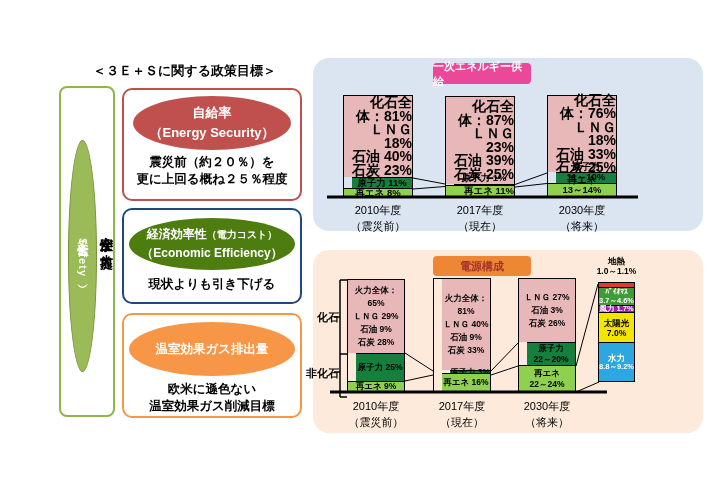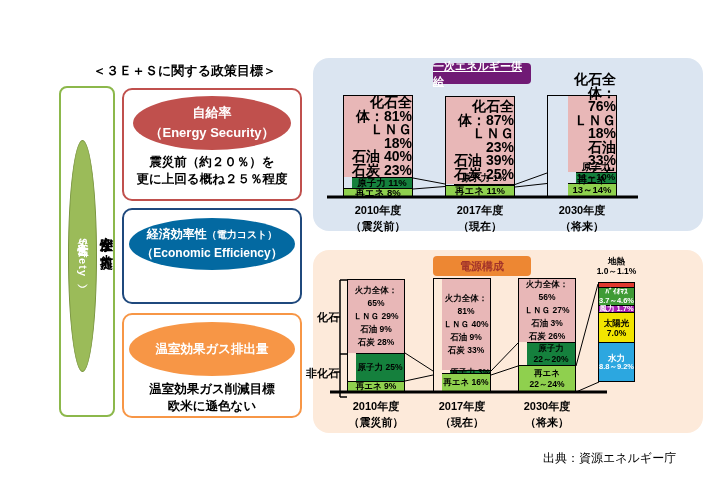--- a/index.html
+++ b/index.html
@@ -24,32 +24,32 @@
 
   .goal-box{position:absolute;left:122px;width:180px;background:#fff;border-radius:10px;box-sizing:border-box;}
   .goal-ellipse{position:absolute;left:50%;transform:translateX(-50%);border-radius:50%;
                 display:flex;flex-direction:column;align-items:center;justify-content:center;
                 color:#fff;font-weight:bold;text-align:center;}
   .goal-desc{position:absolute;left:0;width:100%;text-align:center;font-weight:bold;
              font-size:12.5px;line-height:17px;}
   .box-security{top:88px;height:113px;border:2px solid #c0504d;}
   .ell-security{top:6px;width:158px;height:54px;background:#c0504d;font-size:13px;line-height:20px;}
   .box-efficiency{top:208px;height:96px;border:2px solid #1f497d;}
-  .ell-efficiency{top:8px;width:166px;height:52px;background:#0369a1;font-size:12px;line-height:19px;}
+  .ell-efficiency{top:8px;width:166px;height:52px;background:#4d7c0f;font-size:12px;line-height:19px;}
   .ell-efficiency .suffix{font-size:10px;}
   .box-environment{top:313px;height:105px;border:2px solid #f79646;}
   .ell-environment{top:7px;width:166px;height:54px;background:#f79646;font-size:12.5px;line-height:20px;}
 
   
   .panel{position:absolute;left:313px;width:390px;border-radius:16px;}
   .panel-supply{top:58px;height:173px;background:#dbe5f1;}
   .panel-power{top:250px;height:183px;background:#fdeada;}
   .badge{position:absolute;left:433px;width:98px;border-radius:4px;display:flex;align-items:center;
          justify-content:center;font-weight:bold;font-size:11px;}
-  .badge-supply{top:63px;height:21px;background:#701a75;color:#fff;text-decoration:underline;}
+  .badge-supply{top:63px;height:21px;background:#ec4899;color:#fff;}
   .badge-power{top:256px;height:20px;background:#ed8733;color:#a3342a;}
 
   
   .bar{position:absolute;display:flex;flex-direction:column;box-sizing:border-box;
        border:1px solid #000;}
   .tbar{bottom:283px;width:70px;}
   .bbar{bottom:88px;width:58px;}
   .seg{position:relative;display:flex;align-items:center;justify-content:center;box-sizing:border-box;}
   .seg + .seg{border-top:1px solid #000;}
   .seg-fossil{background:#e8b7b7;}
@@ -58,21 +58,21 @@
   .lbl{text-align:center;font-weight:bold;}
   .lbl span{display:block;}
   .tchart-lbl{font-size:14px;line-height:13.5px;text-align:right;}
   .tchart-slbl{font-size:9.5px;line-height:10px;}
   .bchart-lbl{font-size:8.5px;line-height:13px;}
   .bchart-slbl{font-size:8.5px;line-height:11px;}
   .lbl.above{position:absolute;bottom:100%;margin-bottom:2px;left:-6px;right:-6px;}
   .lbl.up{position:absolute;bottom:1px;left:-6px;right:-6px;}
   .lbl.on{position:absolute;top:50%;transform:translateY(-50%);left:-6px;right:-6px;}
 
-  .xlbl{position:absolute;text-align:center;font-weight:bold;font-size:11px;line-height:15.5px;}
+  .xlbl{position:absolute;text-align:center;font-weight:normal;font-size:11px;line-height:15.5px;}
   .xlbl span{display:block;}
 
   .bracket-lbl{position:absolute;font-weight:bold;font-size:11px;}
 
   
   .detail-bar{position:absolute;left:598px;bottom:98px;width:37px;display:flex;flex-direction:column;
               box-sizing:border-box;border:1px solid #000;}
   .dseg{position:relative;display:flex;flex-direction:column;align-items:center;justify-content:center;box-sizing:border-box;}
   .dseg + .dseg{border-top:1px solid #000;}
   .dlbl{font-size:7.5px;line-height:8.5px;font-weight:bold;text-align:center;white-space:nowrap;}
@@ -106,29 +106,32 @@
       <span style="display:block;">震災前（約２０％）を</span>
       <span style="display:block;">更に上回る概ね２５％程度</span>
     </div>
   </div>
 
   <div class="goal-box box-efficiency">
     <div class="goal-ellipse ell-efficiency">
       <span><span>経済効率性</span><span class="suffix">（電力コスト）</span></span>
       <span>（Economic Efficiency）</span>
     </div>
+    <div class="goal-desc" style="top:66px;">
+      <span style="display:block;">現状よりも引き下げる</span>
+    </div>
   </div>
 
   <div class="goal-box box-environment">
     <div class="goal-ellipse ell-environment">
       <span>温室効果ガス排出量</span>
     </div>
     <div class="goal-desc" style="top:66px;">
+      <span style="display:block;">欧米に遜色ない</span>
       <span style="display:block;">温室効果ガス削減目標</span>
-      <span style="display:block;">欧米に遜色ない</span>
     </div>
   </div>
 
   <div class="panel panel-supply"></div>
   <div class="badge badge-supply">一次エネルギー供給</div>
 
   <div class="bar tbar" style="left:343px;">
     <div class="seg seg-fossil" style="height: 81px;">
       <div class="lbl tchart-lbl">
         <span>化石全体：81%</span>
@@ -156,28 +159,28 @@
         <span>ＬＮＧ 23%</span>
         <span>石油 39%</span>
         <span>石炭 25%</span>
       </div>
     </div>
     <div class="seg seg-nuclear" style="height: 1px;">
       <div class="lbl tchart-slbl above">
           <span>原子力 1%</span>
         </div>
     </div>
-    <div class="seg seg-renew" style="height: 11px;">
+    <div class="seg seg-renew" style="height: 11px; justify-content: flex-end;">
       <div class="lbl tchart-slbl">
           <span>再エネ 11%</span>
         </div>
     </div>
   </div>
 
-  <div class="bar tbar" style="left:547px;padding-left:20px;">
+  <div class="bar tbar" style="left:547px;">
     <div class="seg seg-fossil" style="height: 76px;">
       <div class="lbl tchart-lbl">
         <span>化石全体：76%</span>
         <span>ＬＮＧ 18%</span>
         <span>石油 33%</span>
         <span>石炭 25%</span>
       </div>
     </div>
     <div class="seg seg-nuclear" style="height: 10.5px;">
       <div class="lbl tchart-slbl up">
@@ -250,21 +253,20 @@
     <div class="seg seg-renew" style="height: 17.92px;">
       <div class="lbl bchart-slbl">
           <span>再エネ 16%</span>
         </div>
     </div>
   </div>
 
   <div class="bar bbar" style="left:518px;">
     <div class="seg seg-fossil" style="height: 62.72px;">
       <div class="lbl bchart-lbl">
-        <span>火力全体：56%</span>
         <span>ＬＮＧ 27%</span>
         <span>石油 3%</span>
         <span>石炭 26%</span>
       </div>
     </div>
     <div class="seg seg-nuclear" style="height: 23.52px;">
       <div class="lbl bchart-slbl">
         <span>原子力</span>
         <span>22～20%</span>
       </div>
@@ -333,15 +335,14 @@
     <line x1="330" y1="392" x2="607" y2="392" stroke="#000" stroke-width="3"></line>
 
     <line x1="340" y1="280" x2="340" y2="397" stroke="#000" stroke-width="1.5"></line>
     <line x1="340" y1="280" x2="347" y2="280" stroke="#000" stroke-width="1.5"></line>
     <line x1="340" y1="354" x2="347" y2="354" stroke="#000" stroke-width="1.5"></line>
     <line x1="340" y1="397" x2="347" y2="397" stroke="#000" stroke-width="1.5"></line>
     <line x1="334" y1="317" x2="340" y2="317" stroke="#000" stroke-width="1.5"></line>
     <line x1="334" y1="372" x2="340" y2="372" stroke="#000" stroke-width="1.5"></line>
   </svg>
 
-  <div class="abs source">出典：資源エネルギー庁</div>
 
 </div>
 
 </body></html>

